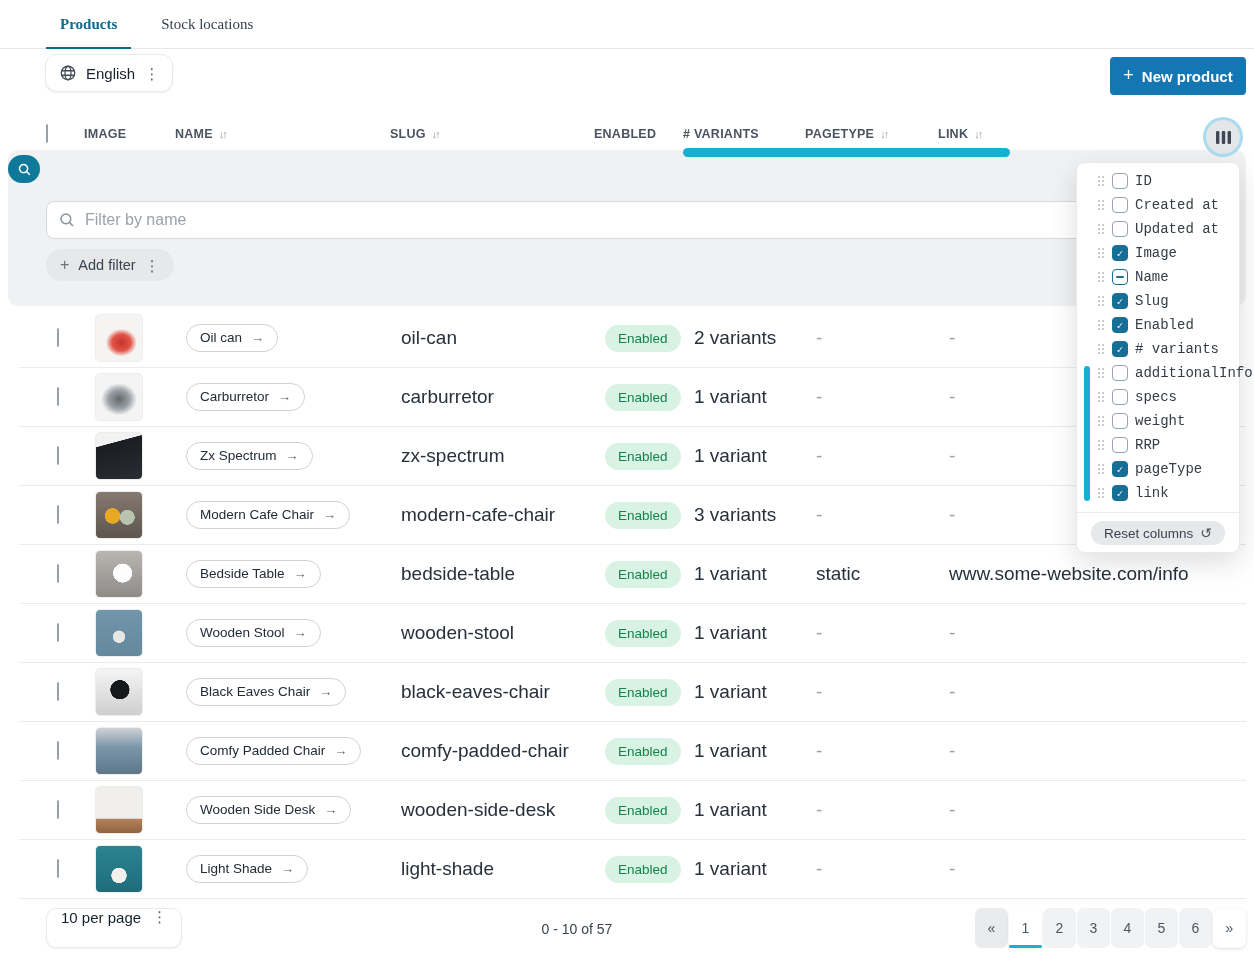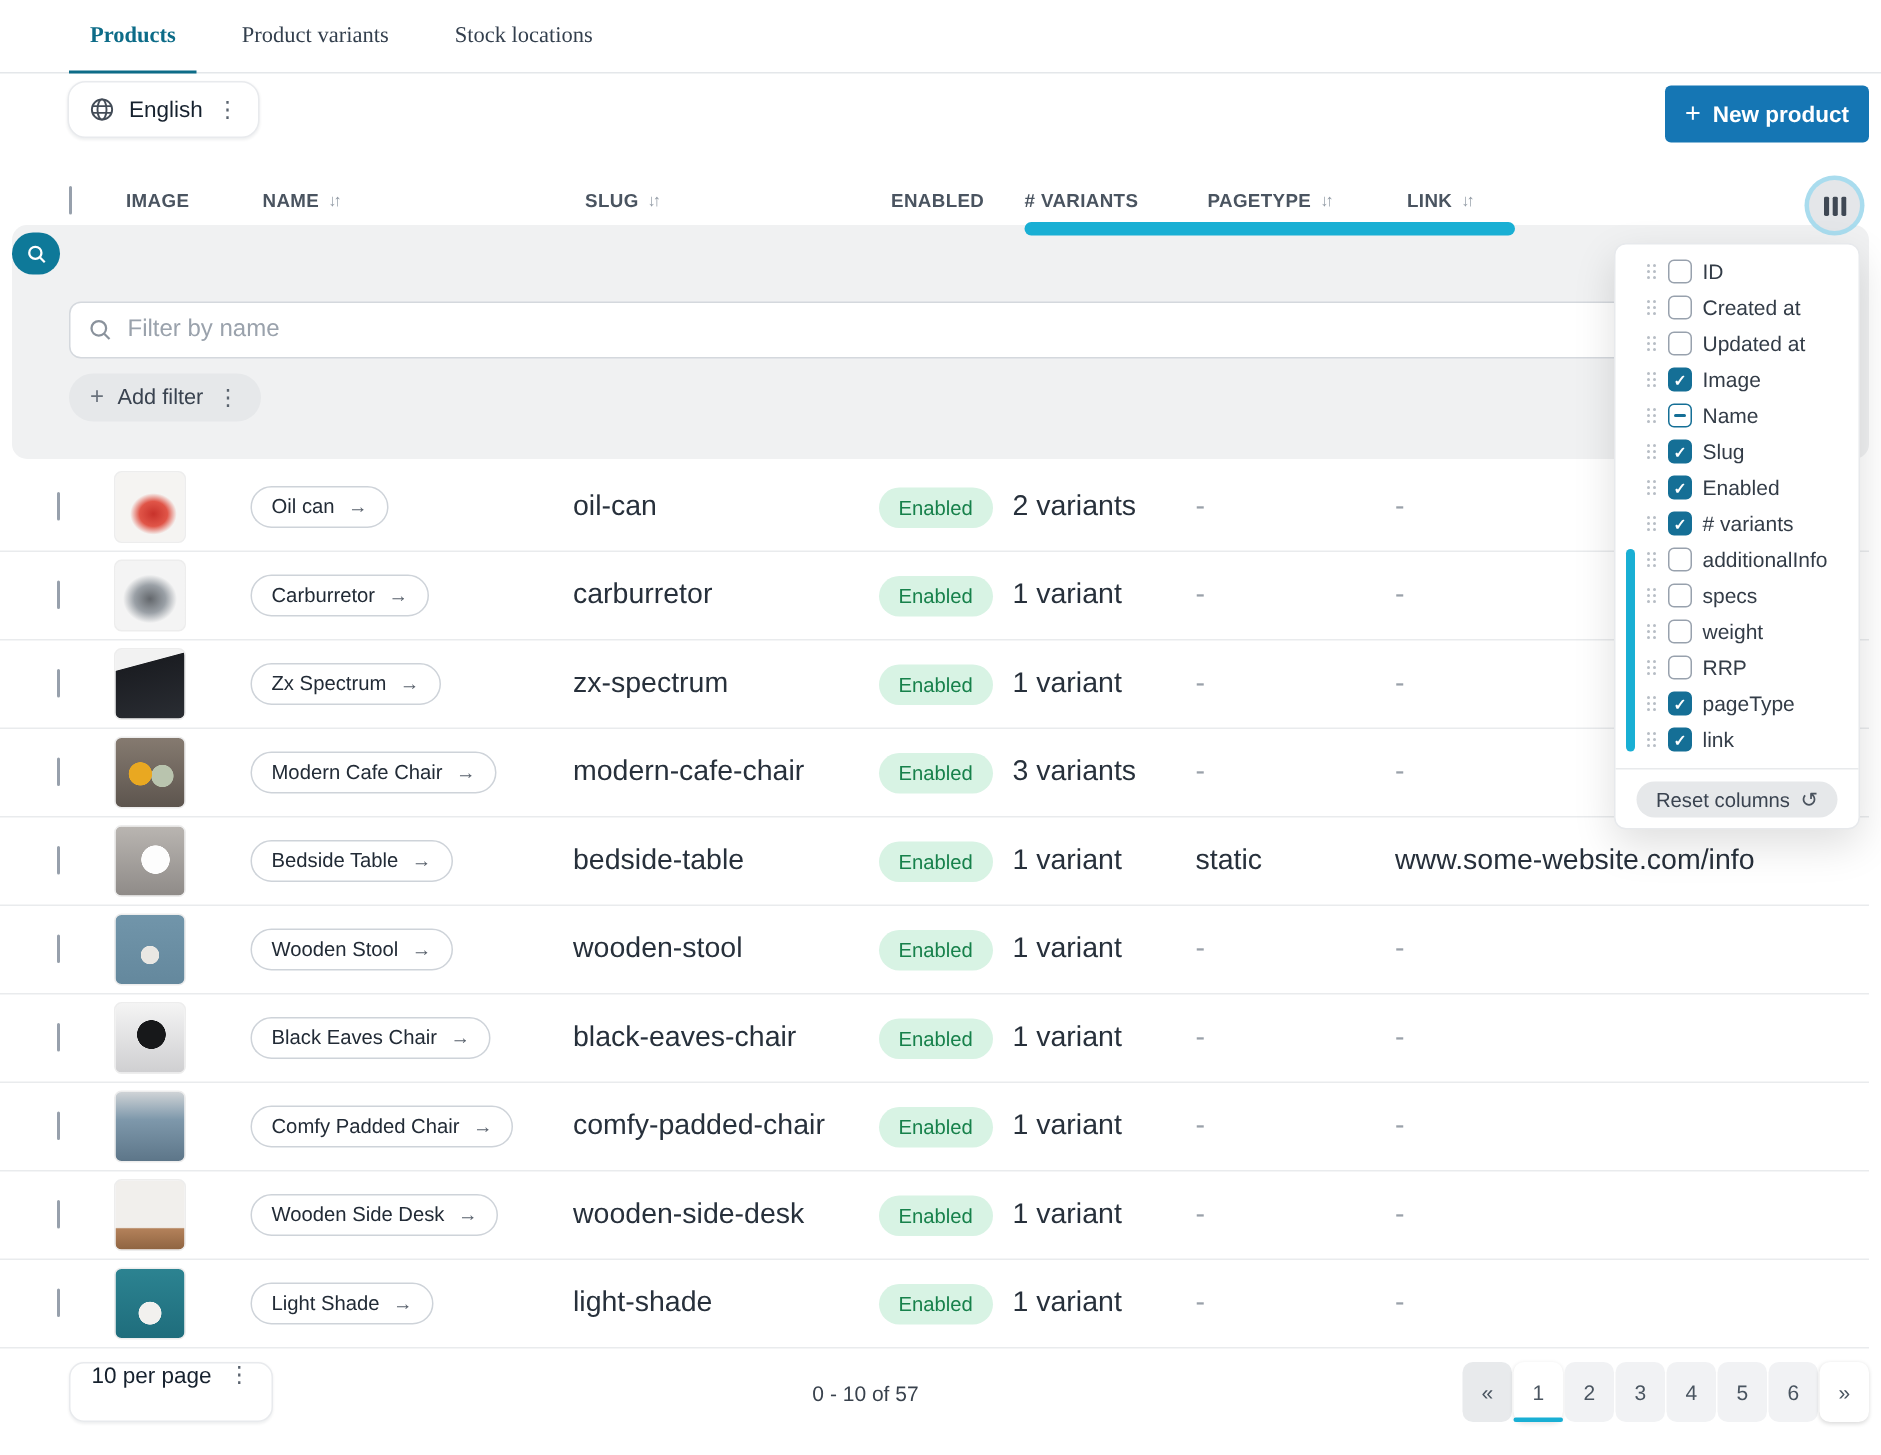--- a/index.html
+++ b/index.html
@@ -39,34 +39,34 @@
     display:flex;align-items:center;justify-content:center;color:#fff;z-index:2;cursor:pointer;border:none;}
   .filter-input-wrap{position:absolute;left:38px;right:6px;top:51px;height:38px;}
   .filter-input-wrap svg{position:absolute;left:12px;top:10px;color:#8a929c;}
   .filter-input{width:100%;height:100%;box-sizing:border-box;border:1px solid #d4d8dd;border-radius:8px;background:#fff;
     padding:0 12px 0 38px;font-size:16px;color:#1f2937;font-family:inherit;outline:none;}
   .filter-input::placeholder{color:#9aa2ac;}
   .add-filter{position:absolute;left:38px;top:99px;height:32px;display:flex;align-items:center;gap:9px;padding:0 14px;
     background:#e6e8ea;border:none;border-radius:16px;font-size:14.5px;color:#3a4350;cursor:pointer;font-family:inherit;}
   .add-filter .plus{color:#6a727c;font-size:16px;}
   
-  .rows{position:absolute;left:0;right:8px;top:309px;}
+  .rows{position:absolute;left:19px;right:8px;top:309px;}
   .trow{height:59px;border-bottom:1px solid #e9ebed;padding-left:38px;box-sizing:border-box;}
   .pimg{width:48px;height:48px;border-radius:5px;border:1px solid #ededed;box-sizing:border-box;}
   .chip{display:inline-flex;align-items:center;gap:9px;padding:5px 13px 6px;border:1px solid #ced3d9;border-radius:999px;
     font-size:13.5px;color:#222b36;background:#fff;cursor:pointer;width:max-content;}
   .chip .arr{color:#59616c;font-size:13px;}
   .slug,.vcell,.pcell,.lcell{font-size:19px;color:#27303b;}
   .muted{color:#9aa1aa;}
   .badge{display:inline-flex;align-items:center;padding:6px 13px;border-radius:999px;background:var(--badge-bg,#d8f3e4);
     color:var(--badge-text,#17814b);font-size:13.5px;font-weight:500;width:max-content;}
   
   .dropdown{position:absolute;left:1076px;top:162px;width:164px;height:391px;background:#fff;border:1px solid #e7e9ec;
     border-radius:8px;box-shadow:0 10px 28px rgba(0,0,0,.13);z-index:10;box-sizing:border-box;padding-top:6px;}
-  .pick-item{height:24px;display:flex;align-items:center;gap:7px;padding-left:20px;cursor:pointer;}
+  .pick-item{height:24px;display:flex;align-items:center;gap:7px;padding-left:20px;cursor:pointer;font-family:Liberation Mono, monospace;}
   .handle{width:8px;height:11px;position:relative;flex:none;}
   .handle::before{content:"";position:absolute;left:1px;top:0;width:2px;height:2px;border-radius:50%;background:#b7bdc5;
     box-shadow:0 4px 0 #b7bdc5,0 8px 0 #b7bdc5,4px 0 0 #b7bdc5,4px 4px 0 #b7bdc5,4px 8px 0 #b7bdc5;}
   .cb{width:16px;height:16px;border-radius:4px;border:1.5px solid #98a1ad;background:#fff;box-sizing:border-box;flex:none;
     display:flex;align-items:center;justify-content:center;}
   .cb.checked{background:var(--check,#156f96);border-color:var(--check,#156f96);}
   .cb.checked::after{content:"✓";color:#fff;font-size:10.5px;font-weight:700;}
   .cb.indeterminate{border-color:var(--check,#156f96);}
   .cb.indeterminate::after{content:"";width:8px;height:2px;background:var(--check,#156f96);border-radius:1px;}
   .pick-label{font-size:14px;color:#333c47;}
@@ -86,21 +86,20 @@
   .pgbtn.prev{background:#e8eaec;}
   .pgbtn.next{background:#fff;box-shadow:0 1px 3px rgba(0,0,0,.14);}
   .pgbtn.active{background:#fff;box-shadow:0 1px 3px rgba(0,0,0,.10);}
   .pgbtn.active::after{content:"";position:absolute;left:0;right:0;bottom:0;height:3px;border-radius:2px;background:var(--cyan,#19afd4);}
 </style>
 </head>
 <body>
 
 <nav class="tabbar">
     <div class="tab active">Products</div>
-    <div class="tab">Product variants</div>
     <div class="tab">Stock locations</div>
   </nav>
 
 <button class="lang-btn">
   <span style="display:flex;">
     <svg width="18" height="18" viewBox="0 0 24 24" fill="none" stroke="#434c57" stroke-width="1.7">
       <circle cx="12" cy="12" r="9"></circle>
         <ellipse cx="12" cy="12" rx="4" ry="9"></ellipse>
       <path d="M3.5 9h17M3.5 15h17"></path>
     </svg>

